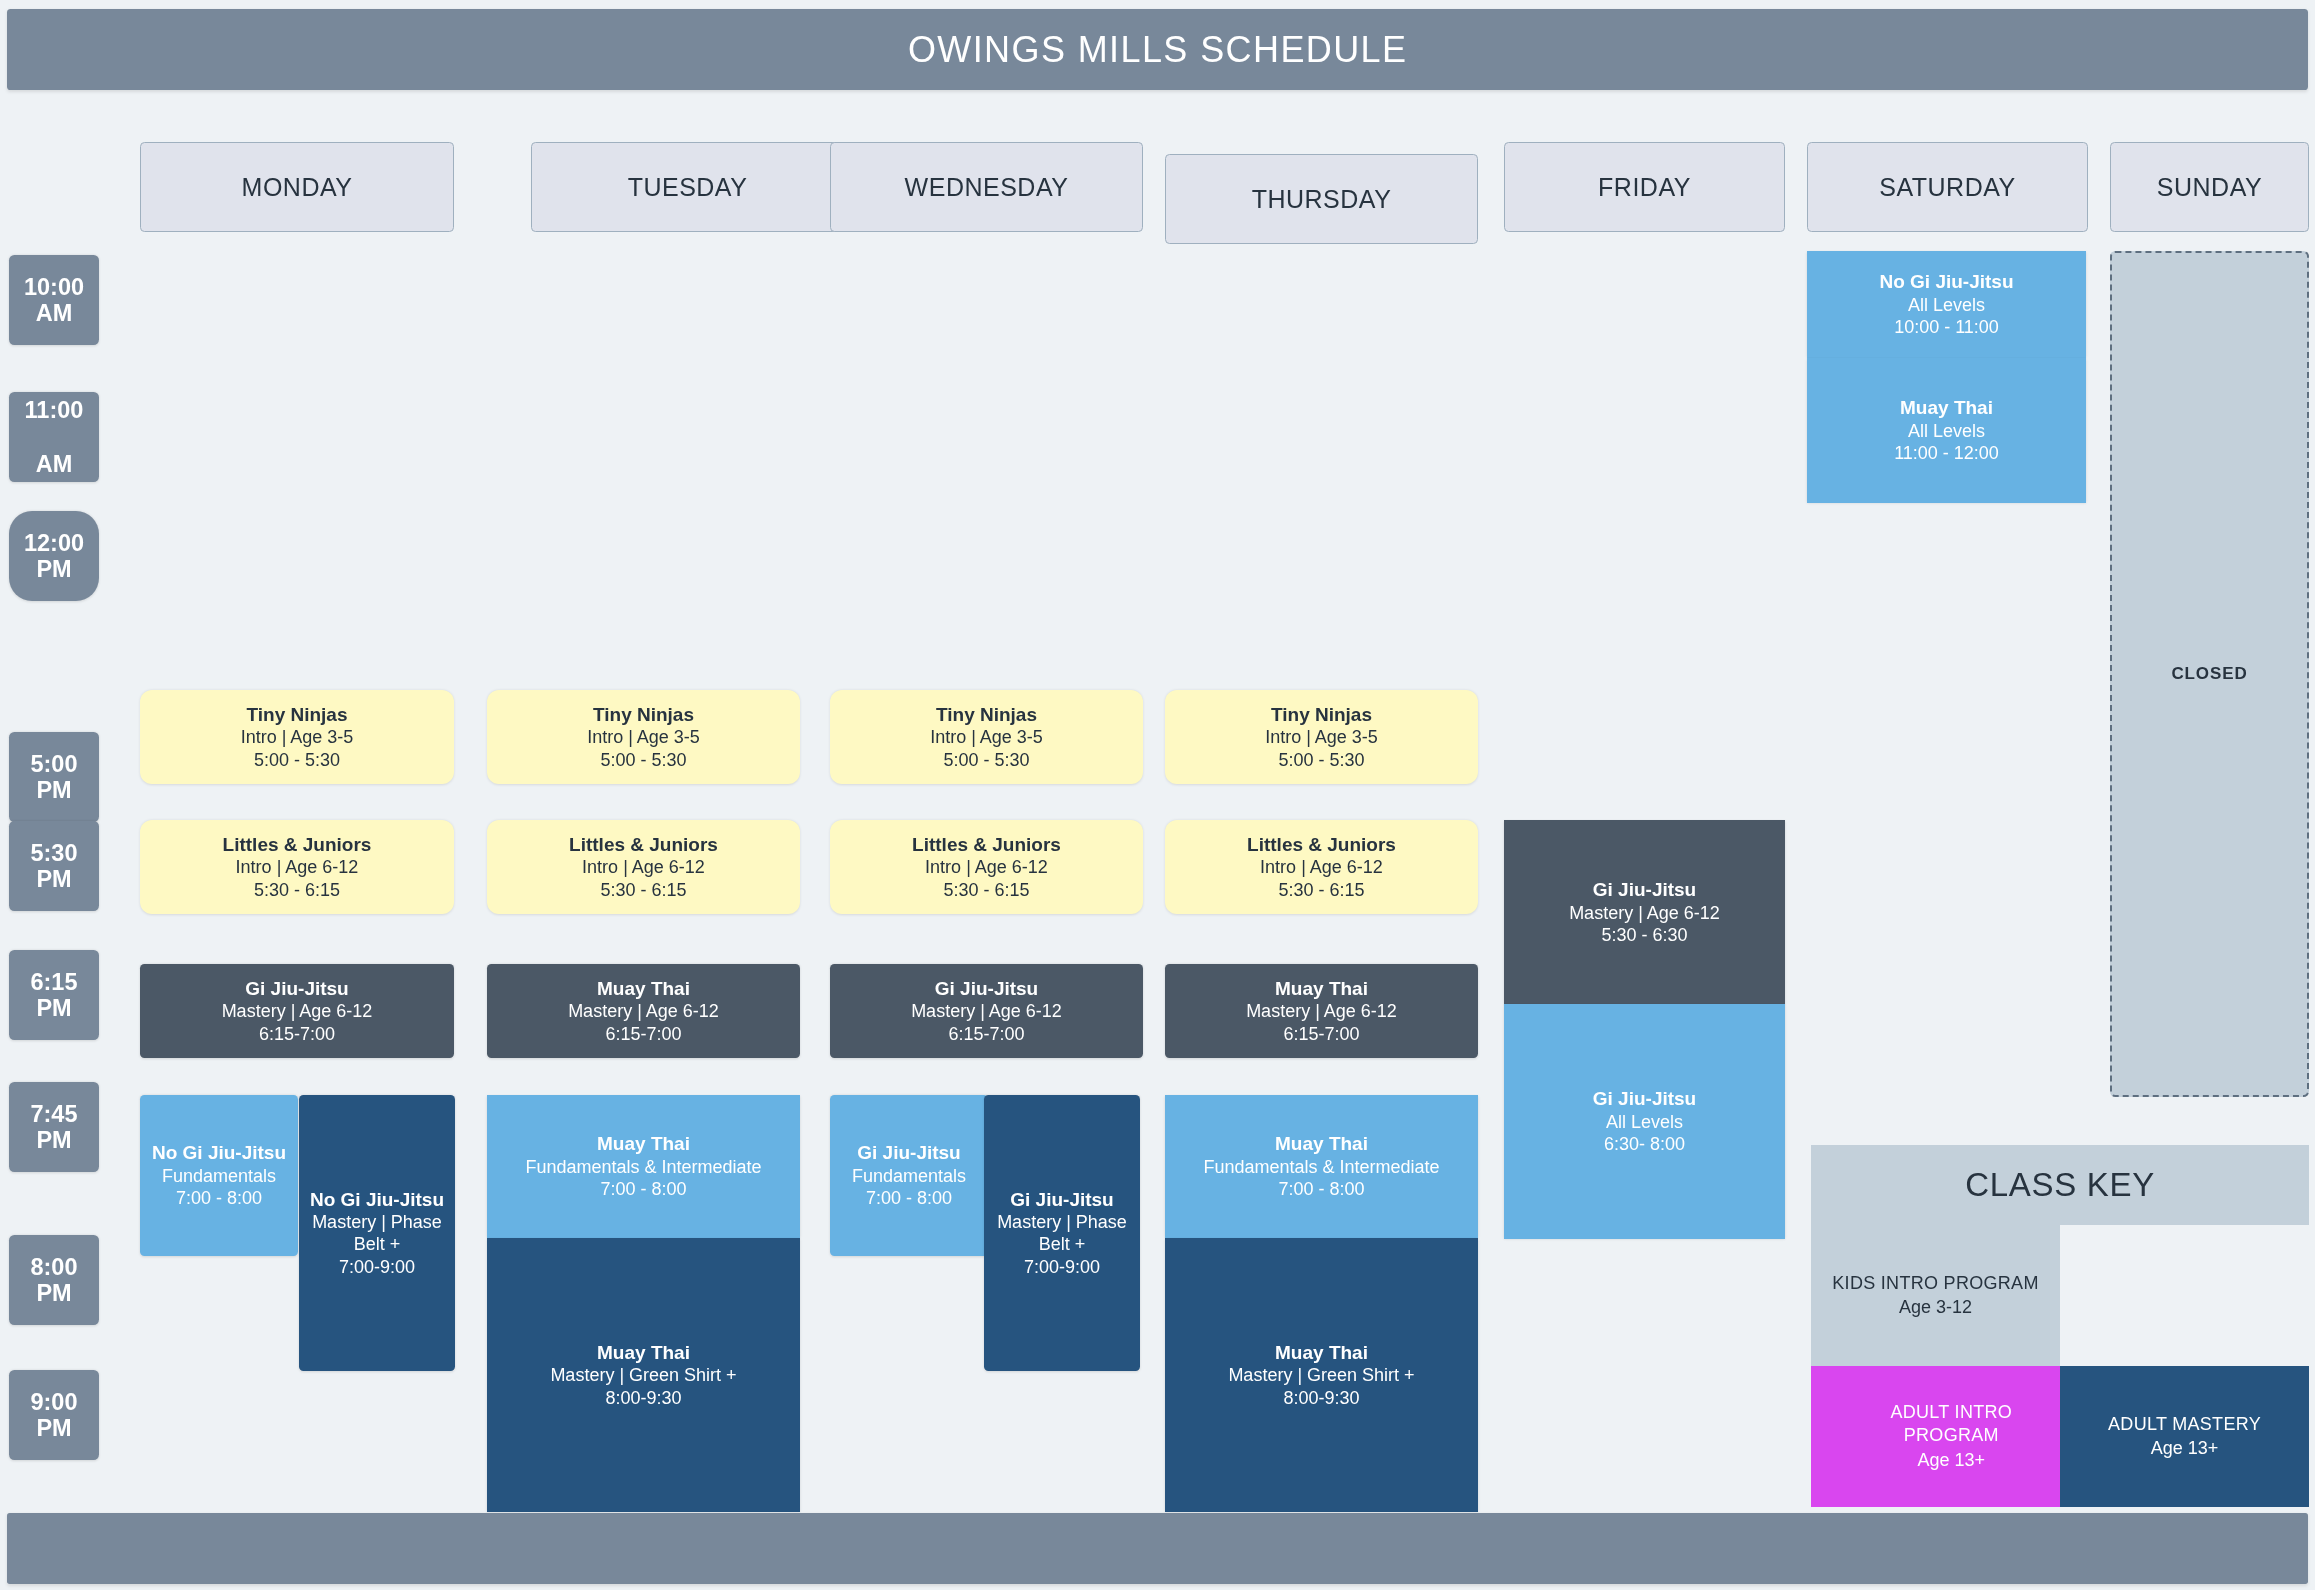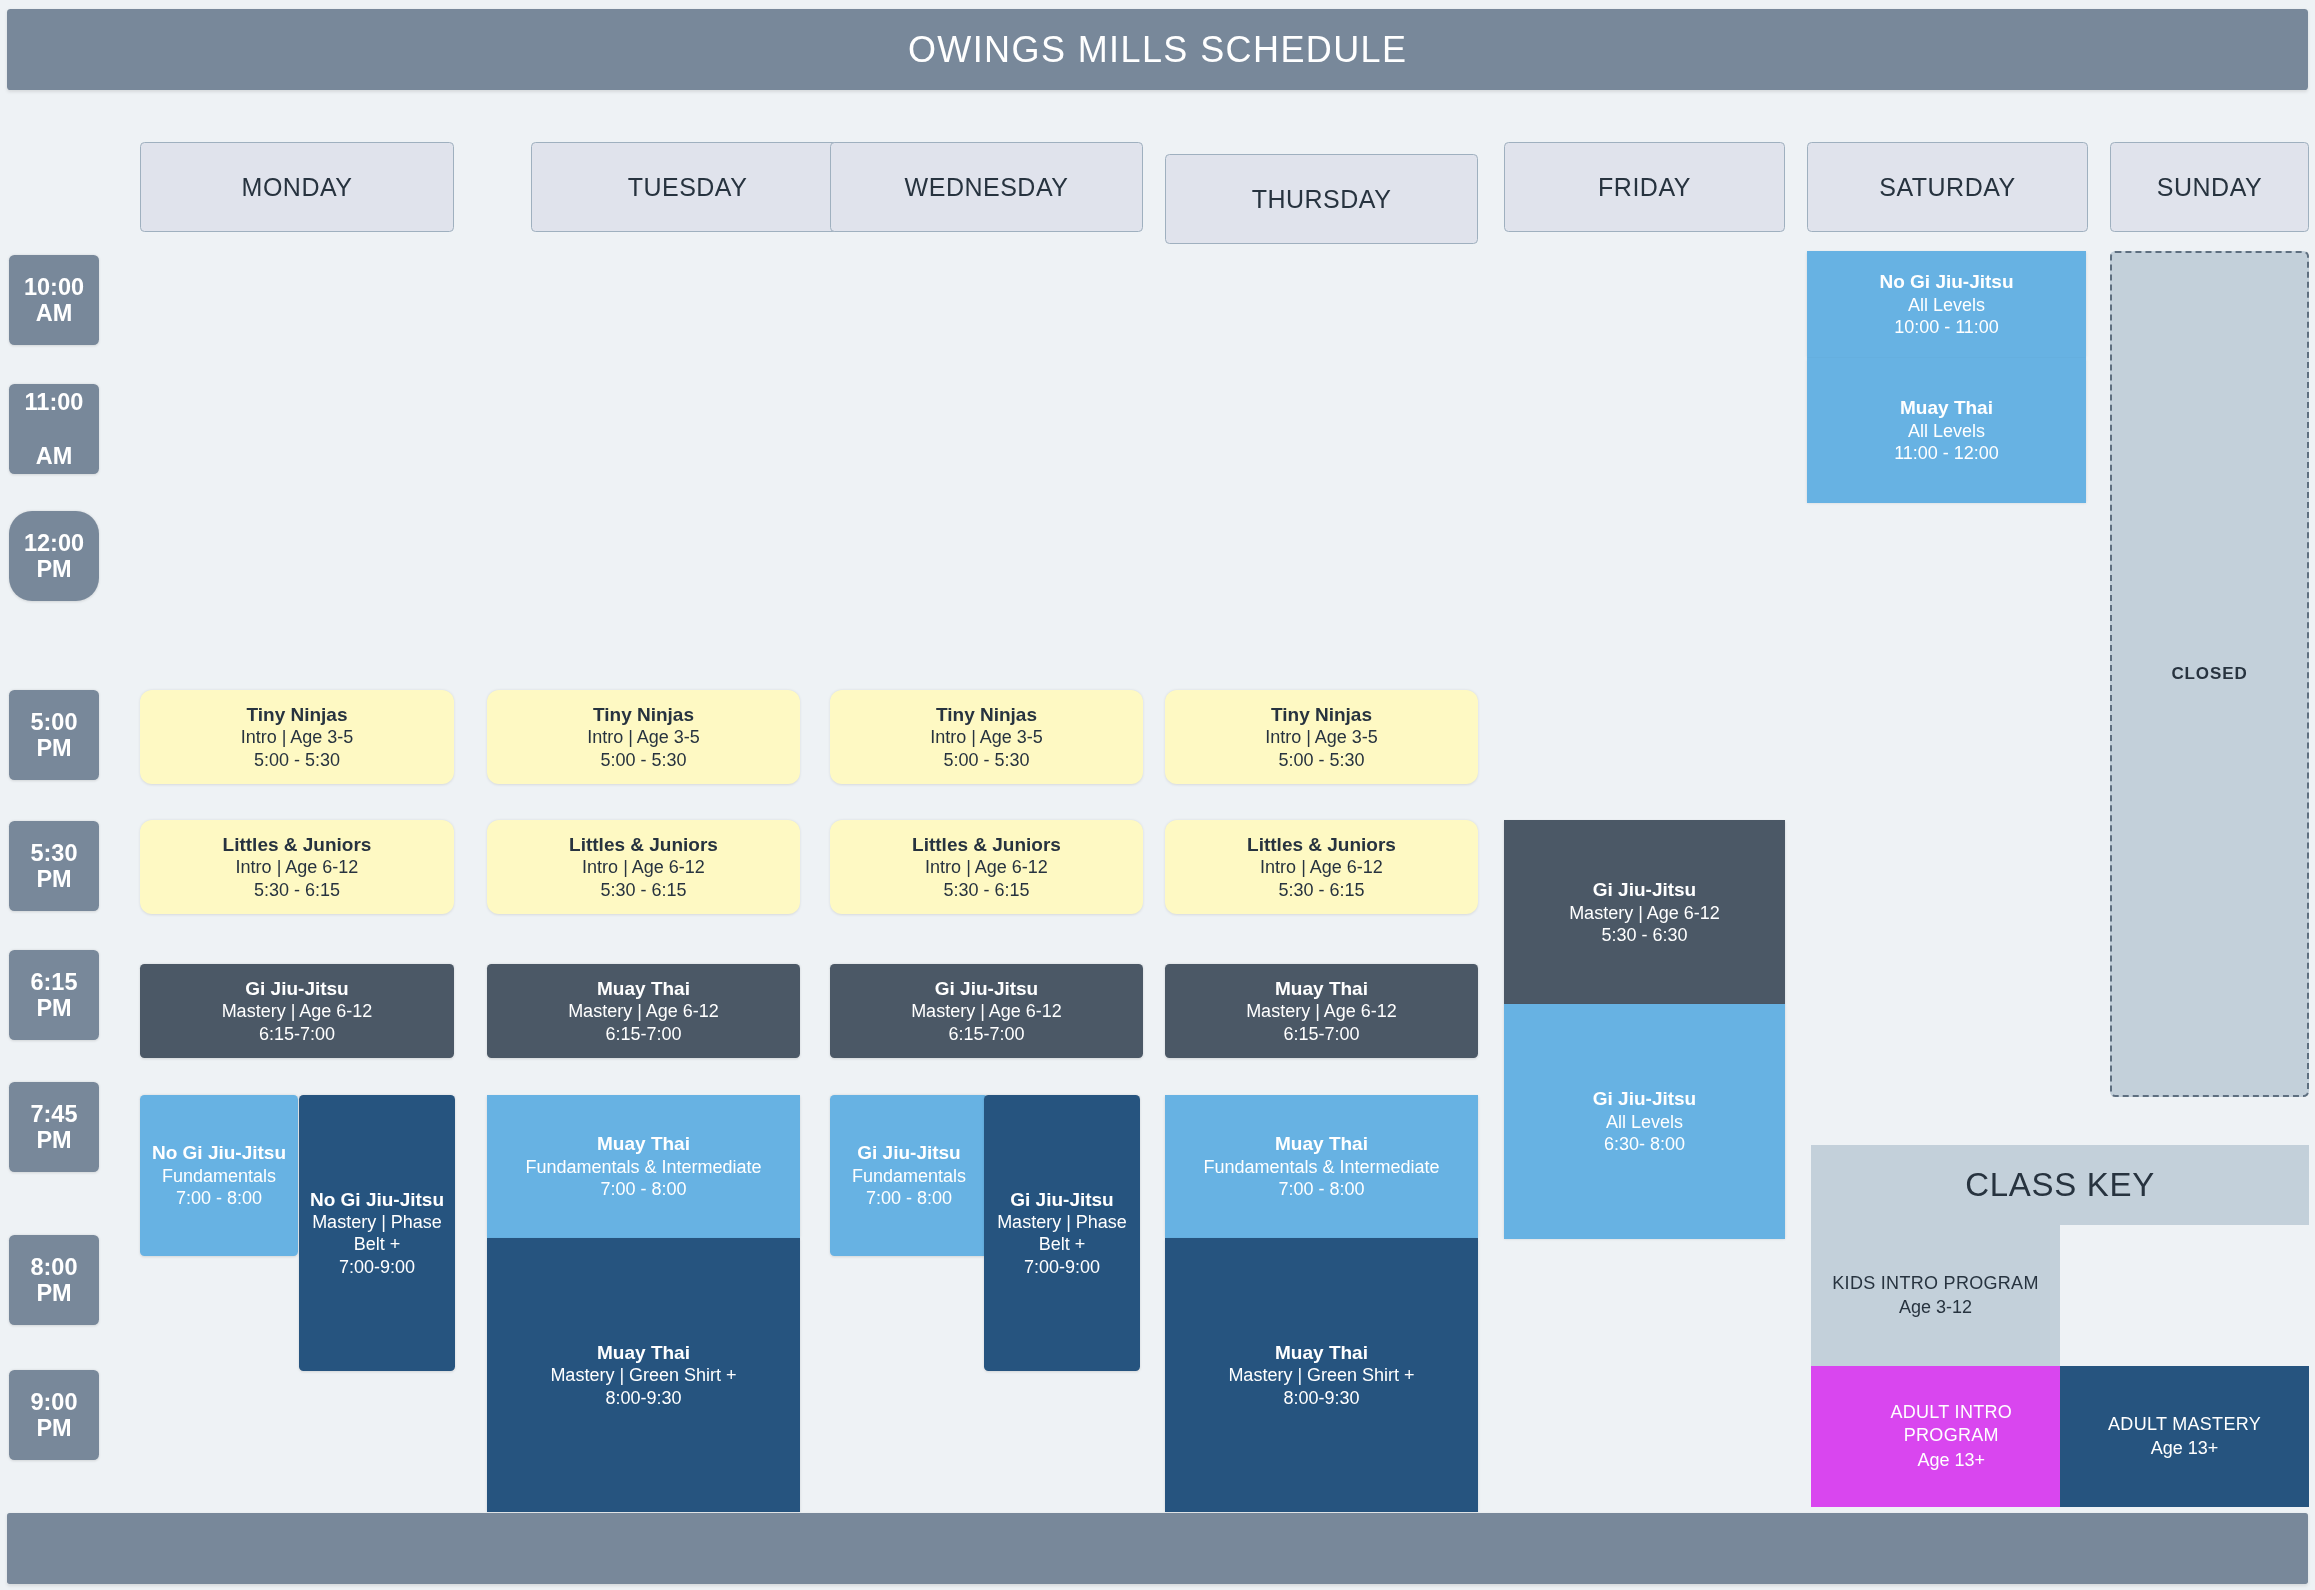--- a/index.html
+++ b/index.html
@@ -236,29 +236,29 @@
     <span class="day-label">SATURDAY</span>
   </div>
 <div class="day-header" style="left:2110px; width:199px;">
     <span class="day-label">SUNDAY</span>
   </div>
 
 <div class="time-chip" style="top:255px; height:90px;">
   <span>10:00</span>
   <span>AM</span>
 </div>
-<div class="time-chip" style="top:384px; height:90px;gap:28px;">
+<div class="time-chip" style="top:392px; height:90px;gap:28px;">
   <span>11:00</span>
   <span>AM</span>
 </div>
 <div class="time-chip" style="top:511px; height:90px;border-radius:23px;">
   <span>12:00</span>
   <span>PM</span>
 </div>
-<div class="time-chip" style="top:690px; height:90px;">
+<div class="time-chip" style="top:732px; height:90px;">
   <span>5:00</span>
   <span>PM</span>
 </div>
 <div class="time-chip" style="top:821px; height:90px;">
   <span>5:30</span>
   <span>PM</span>
 </div>
 <div class="time-chip" style="top:950px; height:90px;">
   <span>6:15</span>
   <span>PM</span>

